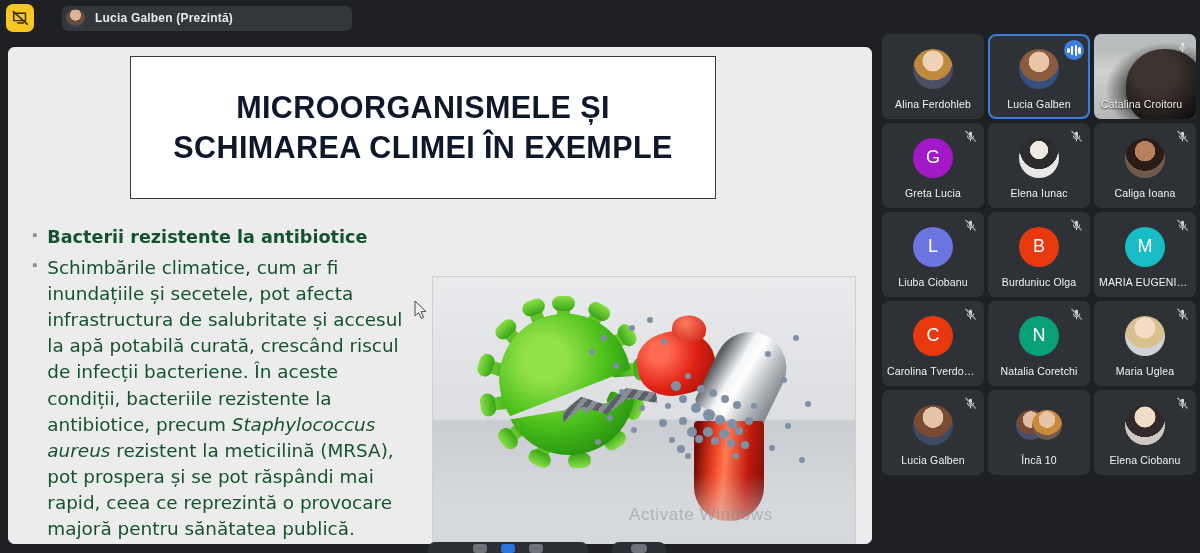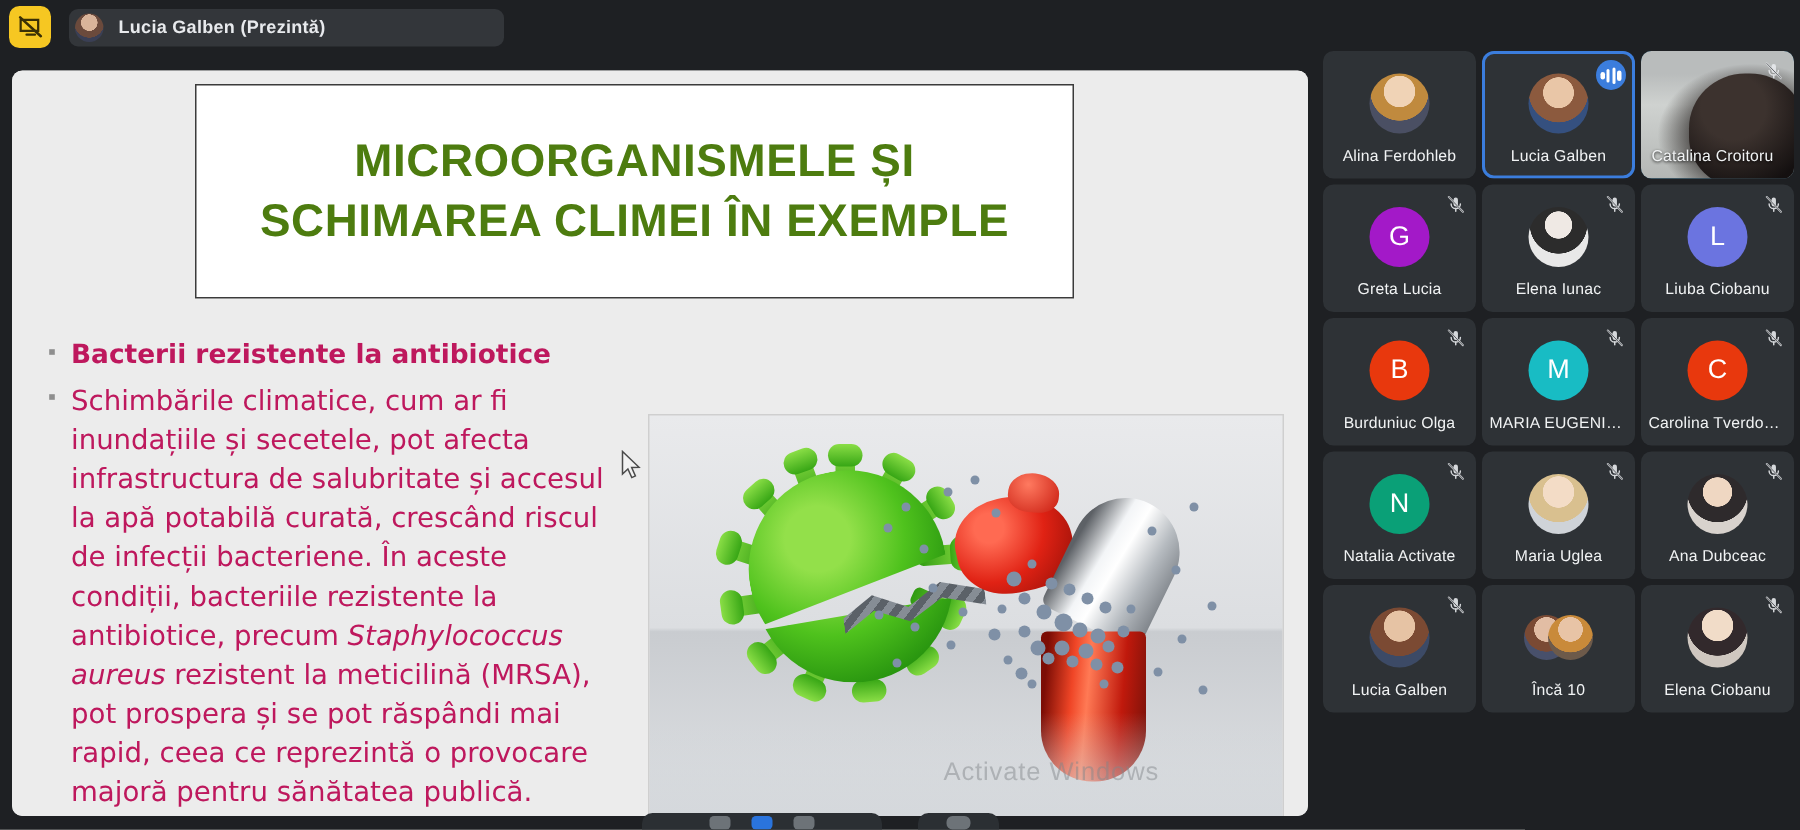--- a/index.html
+++ b/index.html
@@ -16,21 +16,21 @@
     background: #1e2023;
     display: flex; align-items: center;
   }
   .share-badge {
     width: 28px; height: 28px; margin-left: 6px;
     background: #f6c722; border-radius: 7px;
     display: flex; align-items: center; justify-content: center;
     flex: 0 0 auto;
   }
   .presenter-pill {
-    margin-left: 12px; height: 25px;
+    margin-left: 28px; height: 25px;
     background: #33363a; border-radius: 6px;
     display: flex; align-items: center;
     padding: 0 14px 0 4px;
     min-width: 290px;
   }
   .presenter-avatar {
     width: 19px; height: 19px; border-radius: 50%;
     background: radial-gradient(circle at 50% 32%, #d9b49a 0 34%, #6b4a3c 35% 62%, #3a3f55 63% 100%);
     flex: 0 0 auto;
   }
@@ -49,37 +49,37 @@
   .slide {
     position: absolute; inset: 0;
     background: #ececec;
   }
   .slide-title-box {
     position: absolute; left: 122px; top: 9px; width: 586px; height: 143px;
     background: #ffffff; border: 1.6px solid #3b3b3b;
     display: flex; align-items: center; justify-content: center;
   }
   .slide-title {
-    color: #4d7c0f; font-weight: 700; font-size: 30.5px;
+    color: #0f172a; font-weight: 700; font-size: 30.5px;
     line-height: 1.28; text-align: center; letter-spacing: .4px;
     padding: 0 14px;
   }
 
   .bullets {
     position: absolute; left: 24px; top: 178px; width: 380px;
   }
   .bullet {
     display: flex; align-items: flex-start; margin-bottom: 5px;
   }
   .bullet .dot {
     color: #8e8e8e; font-size: 15px; line-height: 1.25;
     margin-right: 10px; margin-top: 1px; flex: 0 0 auto;
   }
   .bullet .txt {
-    color: #be185d; font-size: 18.4px; line-height: 1.42;
+    color: #14532d; font-size: 18.4px; line-height: 1.42;
     font-family: "DejaVu Sans", sans-serif;
   }
   .bullet.lead .txt { font-weight: 700; font-size: 17.6px; }
   .bullet .txt i { font-style: italic; }
 
   .slide-photo {
     position: absolute; left: 424px; top: 229px;
     width: 424px; height: 274px;
     border: 1px solid #cfcfcf;
     overflow: hidden;
@@ -378,20 +378,31 @@
       <div class="name">Elena Iunac</div>
       <svg class="mic-off" viewBox="0 0 24 24">
   <path d="M12 3.2a2.7 2.7 0 0 1 2.7 2.7v5.6a2.7 2.7 0 0 1-5.4 0V5.9A2.7 2.7 0 0 1 12 3.2z" fill="#e8eaed"></path>
   <path d="M6.3 11a5.7 5.7 0 0 0 11.4 0" fill="none" stroke="#e8eaed" stroke-width="1.8" stroke-linecap="round"></path>
   <path d="M12 16.7v3.4" stroke="#e8eaed" stroke-width="1.8" stroke-linecap="round"></path>
   <path d="M3.4 2.4 20.8 20.6" stroke="#e8eaed" stroke-width="2.3" stroke-linecap="round"></path>
   <path d="M3.4 2.4 20.8 20.6" stroke="#2e3236" stroke-width="0.9" stroke-linecap="round"></path>
 </svg>
     </div>
     <div class="tile">
+      <div class="avatar" style="background: radial-gradient(circle at 50% 33%, rgb(185, 128, 92) 0px, rgb(185, 128, 92) 30%, rgb(42, 29, 24) 31%, rgb(42, 29, 24) 58%, rgb(111, 90, 76) 59%, rgb(111, 90, 76) 100%);"></div>
+      <div class="name">Caliga Ioana</div>
+      <svg class="mic-off" viewBox="0 0 24 24">
+  <path d="M12 3.2a2.7 2.7 0 0 1 2.7 2.7v5.6a2.7 2.7 0 0 1-5.4 0V5.9A2.7 2.7 0 0 1 12 3.2z" fill="#e8eaed"></path>
+  <path d="M6.3 11a5.7 5.7 0 0 0 11.4 0" fill="none" stroke="#e8eaed" stroke-width="1.8" stroke-linecap="round"></path>
+  <path d="M12 16.7v3.4" stroke="#e8eaed" stroke-width="1.8" stroke-linecap="round"></path>
+  <path d="M3.4 2.4 20.8 20.6" stroke="#e8eaed" stroke-width="2.3" stroke-linecap="round"></path>
+  <path d="M3.4 2.4 20.8 20.6" stroke="#2e3236" stroke-width="0.9" stroke-linecap="round"></path>
+</svg>
+    </div>
+    <div class="tile">
       <div class="avatar" style="background: rgb(107, 116, 224);">L</div>
       <div class="name">Liuba Ciobanu</div>
       <svg class="mic-off" viewBox="0 0 24 24">
   <path d="M12 3.2a2.7 2.7 0 0 1 2.7 2.7v5.6a2.7 2.7 0 0 1-5.4 0V5.9A2.7 2.7 0 0 1 12 3.2z" fill="#e8eaed"></path>
   <path d="M6.3 11a5.7 5.7 0 0 0 11.4 0" fill="none" stroke="#e8eaed" stroke-width="1.8" stroke-linecap="round"></path>
   <path d="M12 16.7v3.4" stroke="#e8eaed" stroke-width="1.8" stroke-linecap="round"></path>
   <path d="M3.4 2.4 20.8 20.6" stroke="#e8eaed" stroke-width="2.3" stroke-linecap="round"></path>
   <path d="M3.4 2.4 20.8 20.6" stroke="#2e3236" stroke-width="0.9" stroke-linecap="round"></path>
 </svg>
     </div>
@@ -423,43 +434,32 @@
       <svg class="mic-off" viewBox="0 0 24 24">
   <path d="M12 3.2a2.7 2.7 0 0 1 2.7 2.7v5.6a2.7 2.7 0 0 1-5.4 0V5.9A2.7 2.7 0 0 1 12 3.2z" fill="#e8eaed"></path>
   <path d="M6.3 11a5.7 5.7 0 0 0 11.4 0" fill="none" stroke="#e8eaed" stroke-width="1.8" stroke-linecap="round"></path>
   <path d="M12 16.7v3.4" stroke="#e8eaed" stroke-width="1.8" stroke-linecap="round"></path>
   <path d="M3.4 2.4 20.8 20.6" stroke="#e8eaed" stroke-width="2.3" stroke-linecap="round"></path>
   <path d="M3.4 2.4 20.8 20.6" stroke="#2e3236" stroke-width="0.9" stroke-linecap="round"></path>
 </svg>
     </div>
     <div class="tile">
       <div class="avatar" style="background: rgb(10, 160, 119);">N</div>
-      <div class="name">Natalia Activate</div>
+      <div class="name">Natalia Coretchi</div>
       <svg class="mic-off" viewBox="0 0 24 24">
   <path d="M12 3.2a2.7 2.7 0 0 1 2.7 2.7v5.6a2.7 2.7 0 0 1-5.4 0V5.9A2.7 2.7 0 0 1 12 3.2z" fill="#e8eaed"></path>
   <path d="M6.3 11a5.7 5.7 0 0 0 11.4 0" fill="none" stroke="#e8eaed" stroke-width="1.8" stroke-linecap="round"></path>
   <path d="M12 16.7v3.4" stroke="#e8eaed" stroke-width="1.8" stroke-linecap="round"></path>
   <path d="M3.4 2.4 20.8 20.6" stroke="#e8eaed" stroke-width="2.3" stroke-linecap="round"></path>
   <path d="M3.4 2.4 20.8 20.6" stroke="#2e3236" stroke-width="0.9" stroke-linecap="round"></path>
 </svg>
     </div>
     <div class="tile">
       <div class="avatar" style="background: radial-gradient(circle at 50% 30%, rgb(243, 220, 198) 0px, rgb(243, 220, 198) 30%, rgb(217, 192, 143) 31%, rgb(217, 192, 143) 58%, rgb(207, 211, 216) 59%, rgb(207, 211, 216) 100%);"></div>
       <div class="name">Maria Uglea</div>
-      <svg class="mic-off" viewBox="0 0 24 24">
-  <path d="M12 3.2a2.7 2.7 0 0 1 2.7 2.7v5.6a2.7 2.7 0 0 1-5.4 0V5.9A2.7 2.7 0 0 1 12 3.2z" fill="#e8eaed"></path>
-  <path d="M6.3 11a5.7 5.7 0 0 0 11.4 0" fill="none" stroke="#e8eaed" stroke-width="1.8" stroke-linecap="round"></path>
-  <path d="M12 16.7v3.4" stroke="#e8eaed" stroke-width="1.8" stroke-linecap="round"></path>
-  <path d="M3.4 2.4 20.8 20.6" stroke="#e8eaed" stroke-width="2.3" stroke-linecap="round"></path>
-  <path d="M3.4 2.4 20.8 20.6" stroke="#2e3236" stroke-width="0.9" stroke-linecap="round"></path>
-</svg>
-    </div>
-    <div class="tile">
-      <div class="avatar" style="background: radial-gradient(circle at 50% 30%, rgb(239, 215, 194) 0px, rgb(239, 215, 194) 28%, rgb(46, 42, 44) 29%, rgb(46, 42, 44) 58%, rgb(216, 210, 205) 59%, rgb(216, 210, 205) 100%);"></div>
-      <div class="name">Ana Dubceac</div>
       <svg class="mic-off" viewBox="0 0 24 24">
   <path d="M12 3.2a2.7 2.7 0 0 1 2.7 2.7v5.6a2.7 2.7 0 0 1-5.4 0V5.9A2.7 2.7 0 0 1 12 3.2z" fill="#e8eaed"></path>
   <path d="M6.3 11a5.7 5.7 0 0 0 11.4 0" fill="none" stroke="#e8eaed" stroke-width="1.8" stroke-linecap="round"></path>
   <path d="M12 16.7v3.4" stroke="#e8eaed" stroke-width="1.8" stroke-linecap="round"></path>
   <path d="M3.4 2.4 20.8 20.6" stroke="#e8eaed" stroke-width="2.3" stroke-linecap="round"></path>
   <path d="M3.4 2.4 20.8 20.6" stroke="#2e3236" stroke-width="0.9" stroke-linecap="round"></path>
 </svg>
     </div>
     <div class="tile">
       <div class="avatar" style="background: radial-gradient(circle at 50% 31%, rgb(230, 195, 164) 0px, rgb(230, 195, 164) 30%, rgb(123, 74, 51) 31%, rgb(123, 74, 51) 58%, rgb(60, 74, 102) 59%, rgb(60, 74, 102) 100%);"></div>

